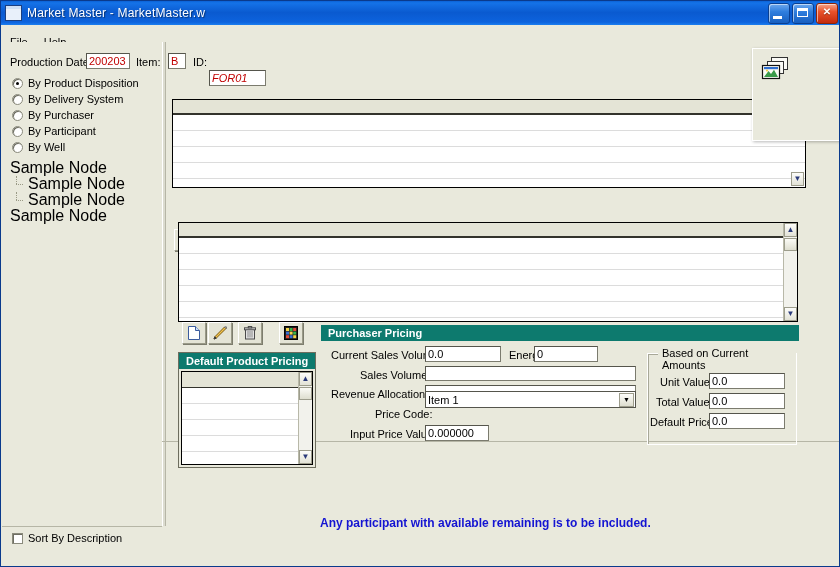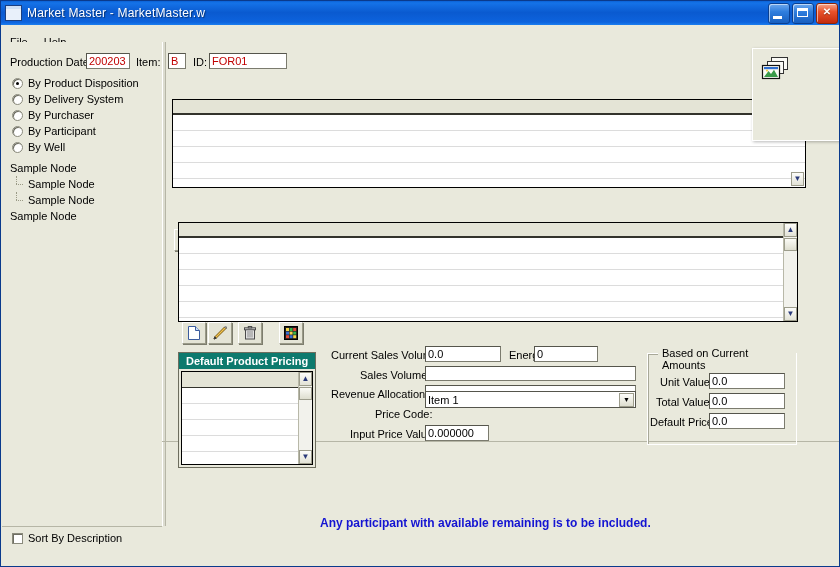--- a/index.html
+++ b/index.html
@@ -124,21 +124,21 @@
 
   .cbx {
     width: 11px; height: 11px; box-sizing: border-box;
     background: #fff; border: 1px solid #8a8a7c;
     box-shadow: inset 1px 1px 0 #6e6e62;
     margin-right: 5px; flex: none;
   }
 
   
   .tree { position: absolute; left: 8px; top: 159px; width: 150px; }
-  .tree-node { font-size: 11px; line-height: 16px; color: #000; white-space: nowrap; }
+  .tree-node { font-size: 16px; line-height: 16px; color: #000; white-space: nowrap; }
   .tree-node.child { padding-left: 18px; position: relative; }
   .tree-node.child::before {
     content: ""; position: absolute; left: 6px; top: 0px; bottom: 50%;
     border-left: 1px dotted #9a9a86;
   }
   .tree-node.child::after {
     content: ""; position: absolute; left: 6px; top: 50%;
     width: 7px; border-top: 1px dotted #9a9a86;
   }
 
@@ -278,21 +278,21 @@
     <div style="position:absolute;left:0;top:484px;width:160px;height:1px;background:#b6b6a6;"></div>
     <div style="position:absolute;left:160px;top:399px;width:678px;height:1px;background:#b6b6a6;"></div>
 
     <div class="lbl" style="left:8px; top:14px;">Production Date:</div>
     <div class="fld red" style="left:84px; top:11px; width:44px; height:16px;">200203</div>
 
     <div class="lbl" style="left:134px; top:14px;">Item:</div>
     <div class="fld red" style="left:166px; top:11px; width:18px; height:16px;">B</div>
 
     <div class="lbl" style="left:191px; top:14px;">ID:</div>
-    <div class="fld red" style="left:207px; top:11px; width:78px; height:16px;">FOR01</div>
+    <div class="fld red" style="left:207px; top:28px; width:57px; height:16px;font-style:italic;">FOR01</div>
 
     <div class="radio-row" style="left:10px; top:35px;">
       <span class="radio on"></span>
       <span>By Product Disposition</span>
     </div>
     <div class="radio-row" style="left:10px; top:51px;">
       <span class="radio"></span>
       <span>By Delivery System</span>
     </div>
     <div class="radio-row" style="left:10px; top:67px;">
@@ -408,20 +408,23 @@
         <div class="lb-row"></div>
         <div class="lb-row"></div>
         <div class="sbar">
           <div class="sb-btn up">▲</div>
           <div class="sb-thumb"></div>
           <div class="sb-btn down">▼</div>
         </div>
       </div>
     </div>
 
+    <div class="panel" style="left:319px; top:283px; width:478px; height:16px; border:none;">
+      <div class="panel-title">Purchaser Pricing</div>
+    </div>
 
     <div class="lbl" style="left:329px; top:307px;">Current Sales Volume:</div>
     <div class="fld" style="left:423px; top:304px; width:76px; height:16px;">0.0</div>
 
     <div class="lbl" style="left:507px; top:307px;">Energy:</div>
     <div class="fld" style="left:532px; top:304px; width:64px; height:16px;">0</div>
 
     <div class="lbl" style="left:358px; top:327px;">Sales Volume Is:</div>
     <div class="fld" style="left:423px; top:324px; width:211px; height:15px;"></div>
 

